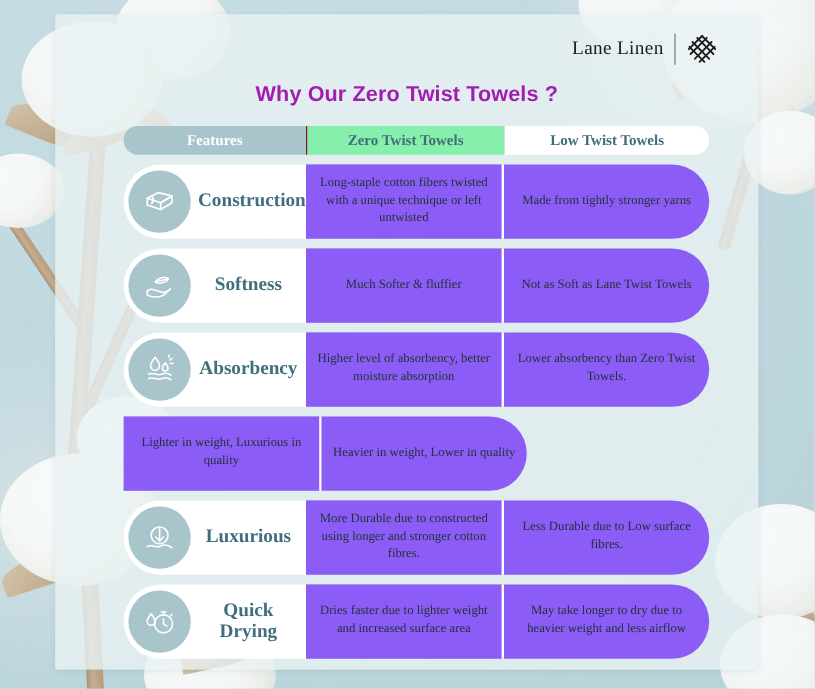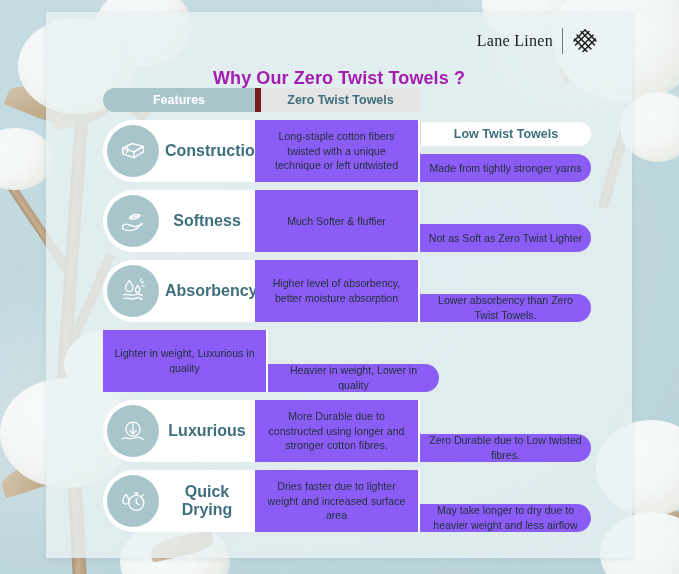--- a/index.html
+++ b/index.html
@@ -130,55 +130,56 @@
     font-size: 18px;
     font-weight: bold;
     color: #a21caf;
     letter-spacing: .1px;
   }
 
   
   #table {
     position: absolute;
     left: 57px;
-    top: 76px;
+    top: 93px;
     width: 488px;
+    font-family: Liberation Serif, serif;
   }
 
   
   .row {
     display: flex;
     align-items: stretch;
     margin-bottom: 4px;
   }
 
   .col-feat  { width: 152px; flex: 0 0 152px; }
   .col-zero  { width: 165px; flex: 0 0 165px; }
-  .col-low   { width: 171px; flex: 0 0 171px; margin-top: 34px; }
+  .col-low   { width: 171px; flex: 0 0 171px; }
 
   
   .hdr-row { height: 24px; margin-bottom: 8px; }
 
   .hdr {
     display: flex;
     align-items: center;
     justify-content: center;
     font-size: 12.5px;
     font-weight: bold;
     height: 24px;
   }
   .hdr-feat {
     background: #a9c5cc;
     color: #ffffff;
     border-radius: 12px 0 0 12px;
   }
   .hdr-zero {
-    background: #e5e5e5;
+    background: #86efac;
     color: #3f6f7c;
-    border-left: 6px solid #7f1d1d;
+    border-left: 1px solid #7f1d1d;
   }
   .hdr-low {
     background: #ffffff;
     color: #3f6f7c;
     border-radius: 0 12px 12px 0;
     border-left: 1px solid #cfdfe3;
   }
 
   
   .data-row {
@@ -336,21 +337,21 @@
               <path d="M12 13 C15 8.5 21 8 24 10 C21.5 13.5 16.5 15 12 13 Z"></path>
               <path d="M13.5 12.4 L22.5 10.4"></path>
               <path d="M5 21 C7 19 9.5 19 11.5 20 L18 22"></path>
               <path d="M18 22 C21 22 23.5 21 25.5 19"></path>
               <path d="M5 21 L5 24.5 C9 26.5 15 26.5 19.5 24.5 L25.5 19"></path>
             </svg>
           </span>
           <span class="feat-label">Softness</span>
         </div>
         <div class="cell-zero col-zero">Much Softer &amp; fluffier</div>
-        <div class="cell-low col-low">Not as Soft as Zero Twist Lighter</div>
+        <div class="cell-low col-low">Not as Soft as Lane Twist Towels</div>
       </div>
 
       <div class="row data-row">
         <div class="cell-feat col-feat">
           <span class="icon-badge">
             <svg width="30" height="30" viewBox="0 0 32 32" fill="none" stroke="#ffffff" stroke-width="1.4" stroke-linejoin="round" stroke-linecap="round">
               <path d="M12 5 C12 5 8 10 8 12.6 A4 4 0 0 0 16 12.6 C16 10 12 5 12 5 Z"></path>
               <path d="M21 10 C21 10 18.5 13.2 18.5 14.8 A2.5 2.5 0 0 0 23.5 14.8 C23.5 13.2 21 10 21 10 Z"></path>
               <path d="M25 7.5 L27 6"></path>
                 <path d="M25.5 10.5 L28 10.5"></path>
@@ -376,21 +377,21 @@
             <svg width="30" height="30" viewBox="0 0 32 32" fill="none" stroke="#ffffff" stroke-width="1.4" stroke-linejoin="round" stroke-linecap="round">
               <circle cx="16" cy="14" r="7.5"></circle>
               <path d="M16 8 L16 19"></path>
               <path d="M12.5 15.5 L16 19 L19.5 15.5"></path>
               <path d="M5 24 C9 21.5 13 26 17 23.5 C20 21.8 24 22.8 27 25"></path>
             </svg>
           </span>
           <span class="feat-label">Luxurious</span>
         </div>
         <div class="cell-zero col-zero">More Durable due to constructed using longer and stronger cotton fibres.</div>
-        <div class="cell-low col-low">Zero Durable due to Low twisted fibres.</div>
+        <div class="cell-low col-low">Less Durable due to Low surface fibres.</div>
       </div>
 
       <div class="row data-row">
         <div class="cell-feat col-feat">
           <span class="icon-badge">
             <svg width="30" height="30" viewBox="0 0 32 32" fill="none" stroke="#ffffff" stroke-width="1.4" stroke-linejoin="round" stroke-linecap="round">
               <path d="M8.5 9 C8.5 9 5 13.5 5 15.8 A3.5 3.5 0 0 0 12 15.8 C12 13.5 8.5 9 8.5 9 Z"></path>
               <circle cx="19.5" cy="18" r="8"></circle>
               <path d="M19.5 13.5 L19.5 18 L22.5 20"></path>
               <path d="M17.5 7.5 L21.5 7.5"></path>

